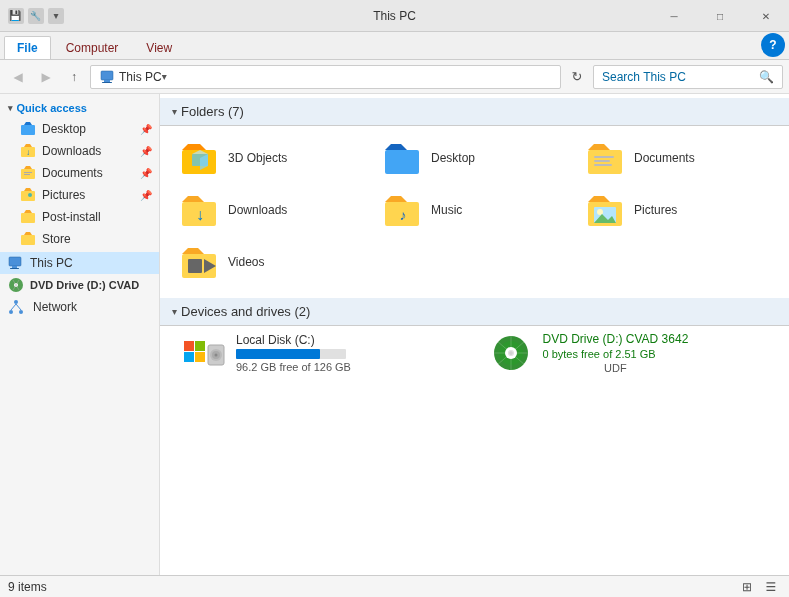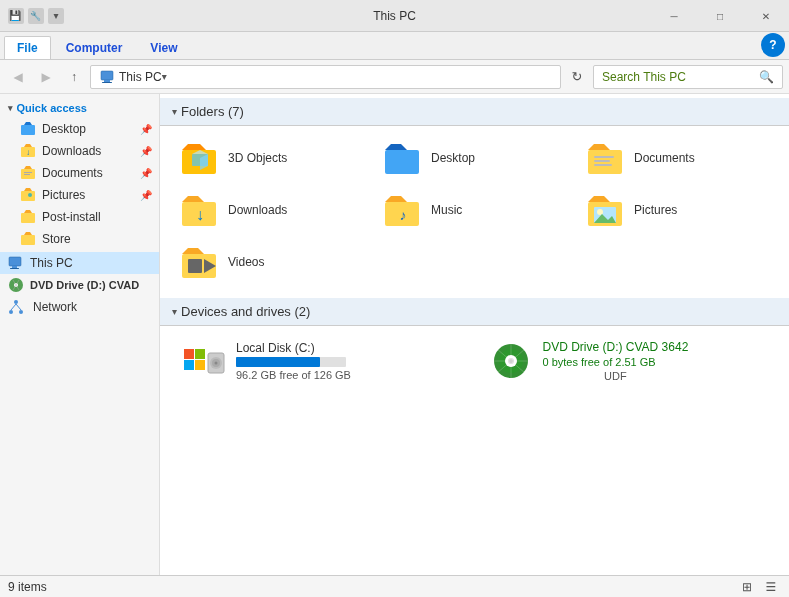--- a/index.html
+++ b/index.html
@@ -28,26 +28,25 @@
       display: flex;
       align-items: flex-end;
       border-bottom: 1px solid #ccc;
       padding-left: 4px;
       gap: 2px;
       text-align: center;
     }
     .ribbon-tab {
       padding: 4px 12px;
       font-size: 12px;
-      color: #1d4ed8;
+      color: #7f1d1d;
       cursor: pointer;
       border: 1px solid transparent;
       border-bottom: none;
       border-radius: 2px 2px 0 0;
-      font-weight: bold;
     }
     .ribbon-tab.active {
       background: #fff;
       border-color: #ccc;
       color: #0078d7;
       font-weight: 600;
     }
     .ribbon-tab-help {
       margin-left: auto;
       width: 24px;
@@ -184,21 +183,21 @@
       flex-shrink: 0;
       display: flex; align-items: center; justify-content: center;
     }
     .folder-name { font-size: 12px; color: #333; }
 
     
     .devices-section { margin-top: 4px; }
     .devices-grid {
       display: grid;
       grid-template-columns: repeat(2, 1fr);
-      padding: 8px 12px;
+      padding: 0 12px;
       gap: 8px;
     }
     .drive-item {
       display: flex; align-items: center; gap: 8px;
       padding: 6px 8px;
       cursor: pointer; border-radius: 2px;
     }
     .drive-icon { width: 48px; height: 40px; flex-shrink: 0; display: flex; align-items: center; justify-content: center; }
     .drive-info { display: flex; flex-direction: column; gap: 2px; }
     .drive-name { font-size: 12px; color: #333; font-weight: 500; }
@@ -259,21 +258,21 @@
         <rect x="2" y="2" width="12" height="9" rx="1" fill="#4a90d9" stroke="#2060a0" stroke-width="0.5"></rect>
         <rect x="5" y="11" width="6" height="2" fill="#4a90d9"></rect>
         <rect x="3" y="13" width="10" height="1" rx="0.5" fill="#2060a0"></rect>
       </svg>
       <span style="font-size:12px;color:#333;">This PC</span>
     </div>
     <span style="color:#555;font-size:10px;">▾</span>
   </div>
   <div class="refresh-btn">↻</div>
   <div class="search-box">
-    <span style="color:#4d7c0f;">Search This PC</span>
+    <span style="color:#0369a1;">Search This PC</span>
     <span style="color:#555;">🔍</span>
   </div>
 </div>
 
 <div class="main-layout">
 
   <div class="sidebar">
 
     <div class="sidebar-section">
       <div class="sidebar-header">

